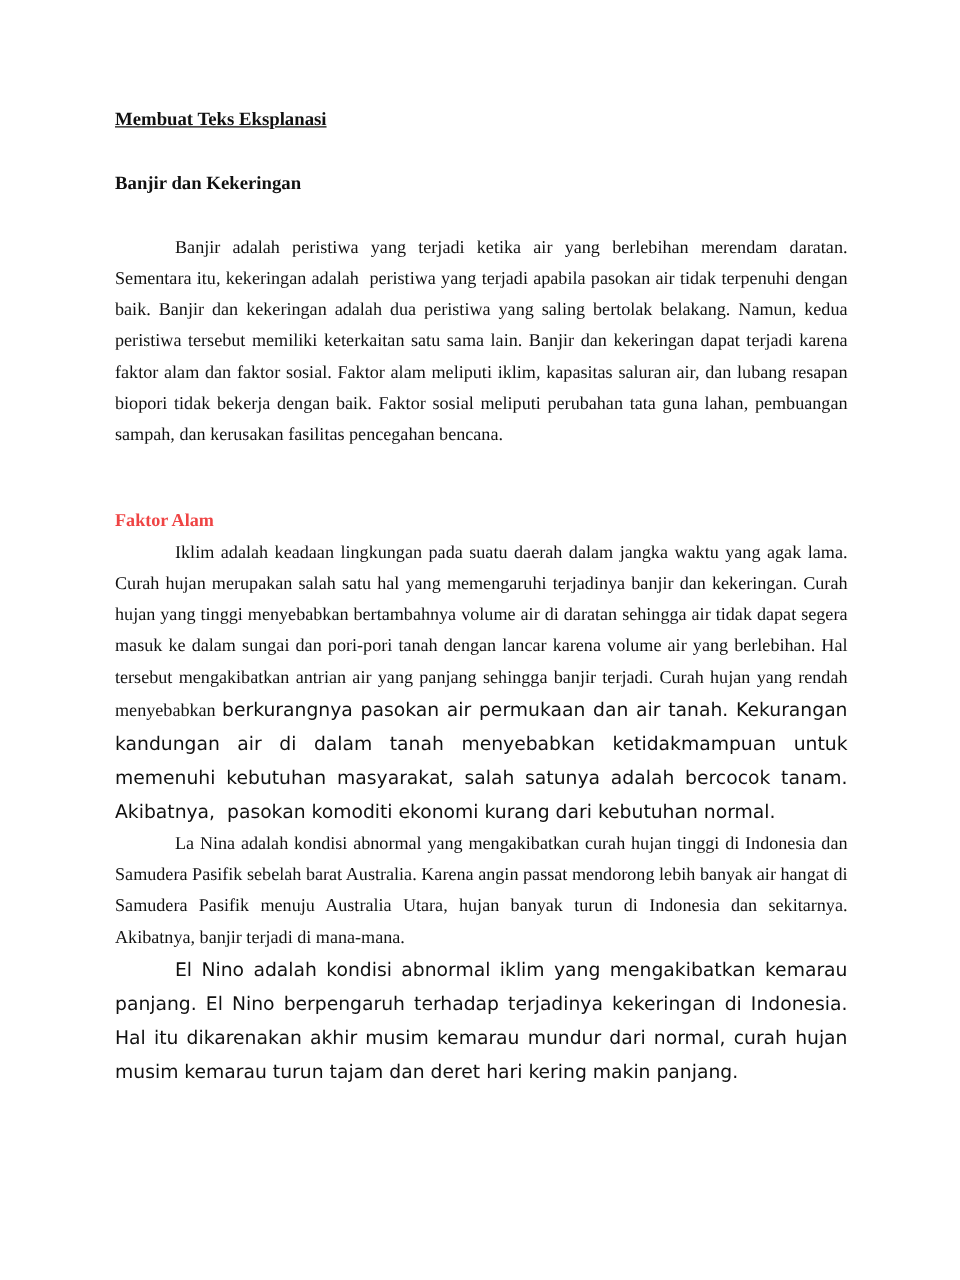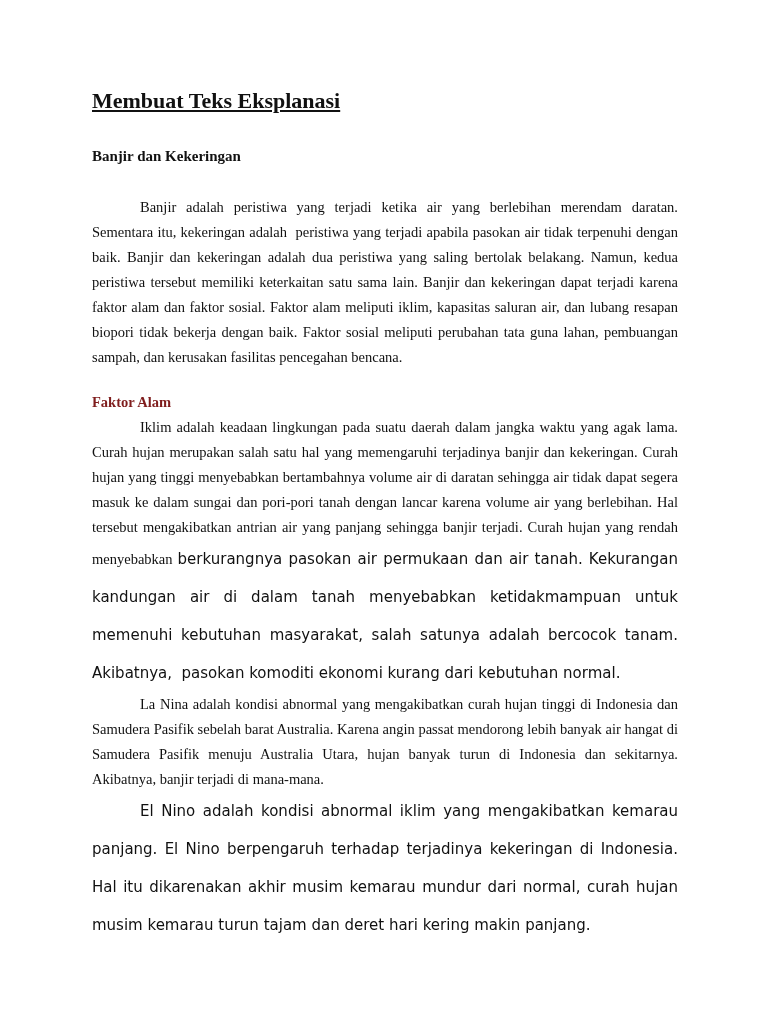--- a/index.html
+++ b/index.html
@@ -12,21 +12,21 @@
     box-sizing: border-box;
     width: 768px;
     height: 1024px;
     background: #ffffff;
     color: #111111;
     padding: 88px 90px 40px 92px;
     overflow: hidden;
   }
   .doc-title {
     font-family: "Liberation Serif", serif;
-    font-size: 22px;
+    font-size: 15px;
     font-weight: bold;
     text-decoration: underline;
     margin: 0;
     color: #111111;
   }
   .doc-subtitle {
     font-family: "Liberation Serif", serif;
     font-size: 15px;
     font-weight: bold;
     text-align: left;
@@ -42,29 +42,29 @@
     margin-top: 30px;
   }
   .serif {
     font-family: "Liberation Serif", serif;
     font-size: 14.5px;
     line-height: 25px;
   }
   .sans {
     font-family: "DejaVu Sans", sans-serif;
     font-size: 15px;
-    line-height: 38px;
+    line-height: 27px;
   }
   .section-heading {
     font-family: "Liberation Serif", serif;
     font-size: 14.5px;
     font-weight: bold;
     line-height: 25px;
-    margin: 20px 0 0 0;
-    color: #7f1d1d;
+    margin: 44px 0 0 0;
+    color: #ef4444;
   }
 </style>
 </head>
 <body>
 
 <div class="page">
 
   <h1 class="doc-title">Membuat Teks Eksplanasi</h1>
 
   <h2 class="doc-subtitle">Banjir dan Kekeringan</h2>

